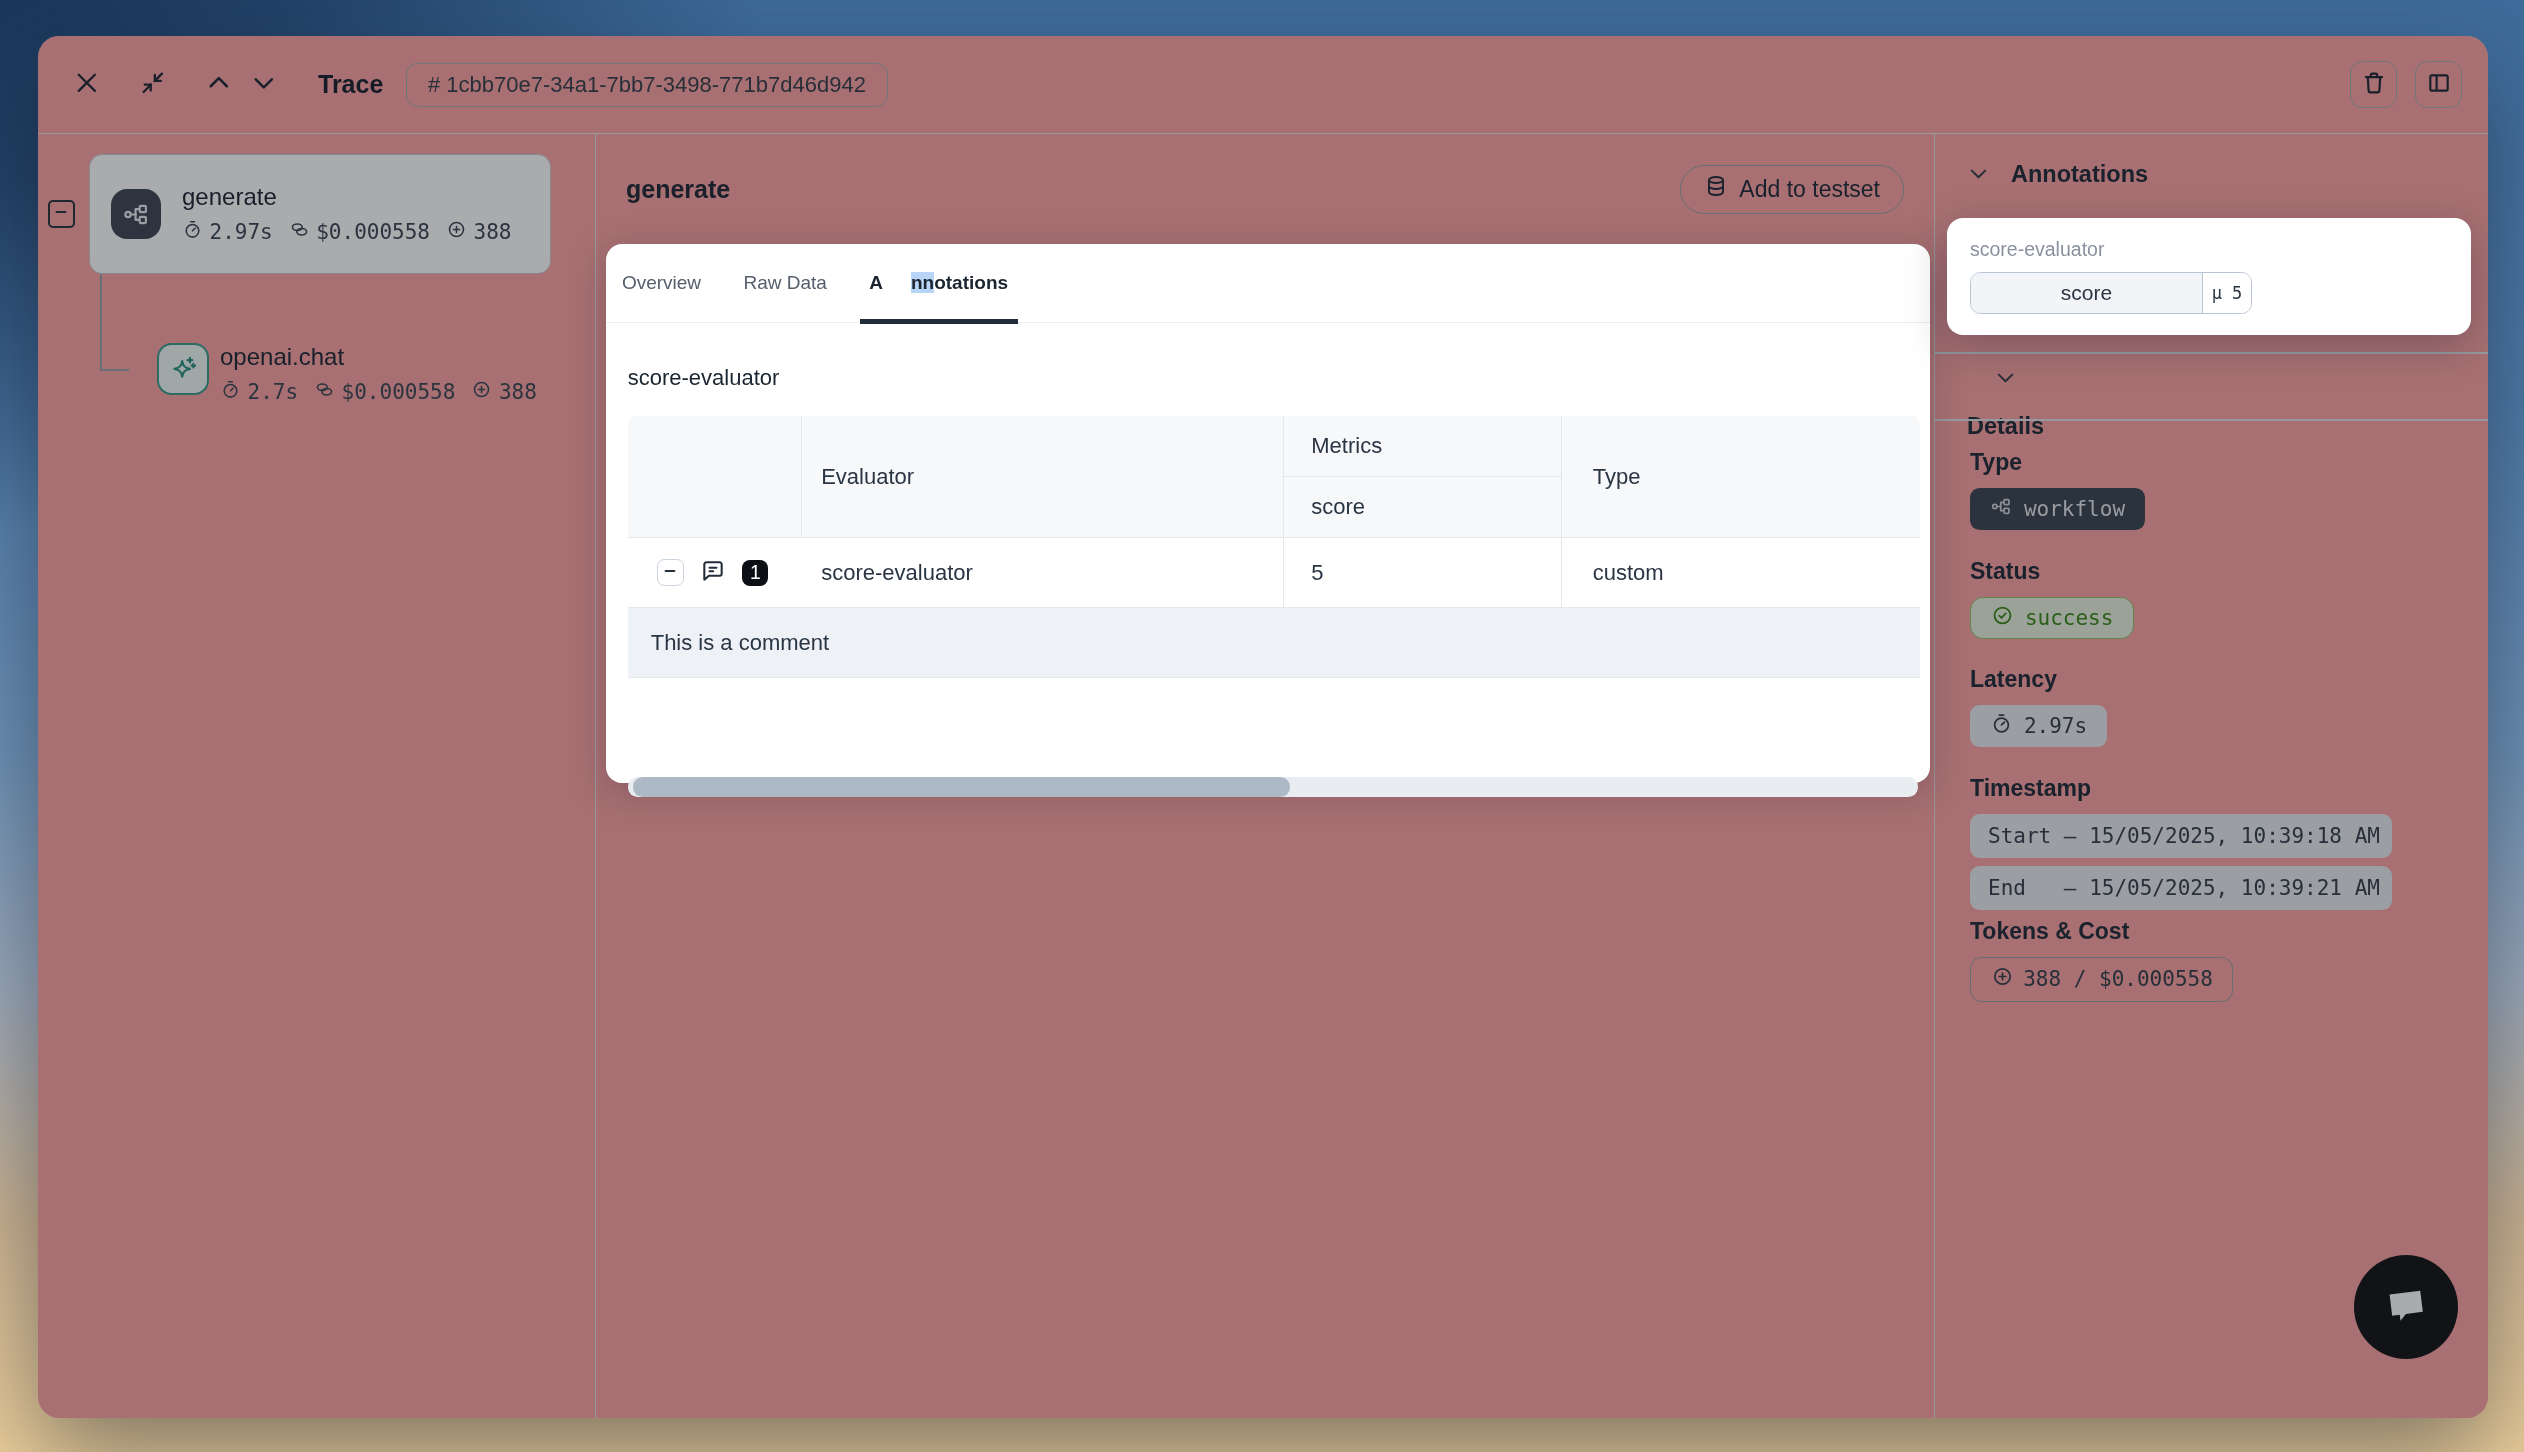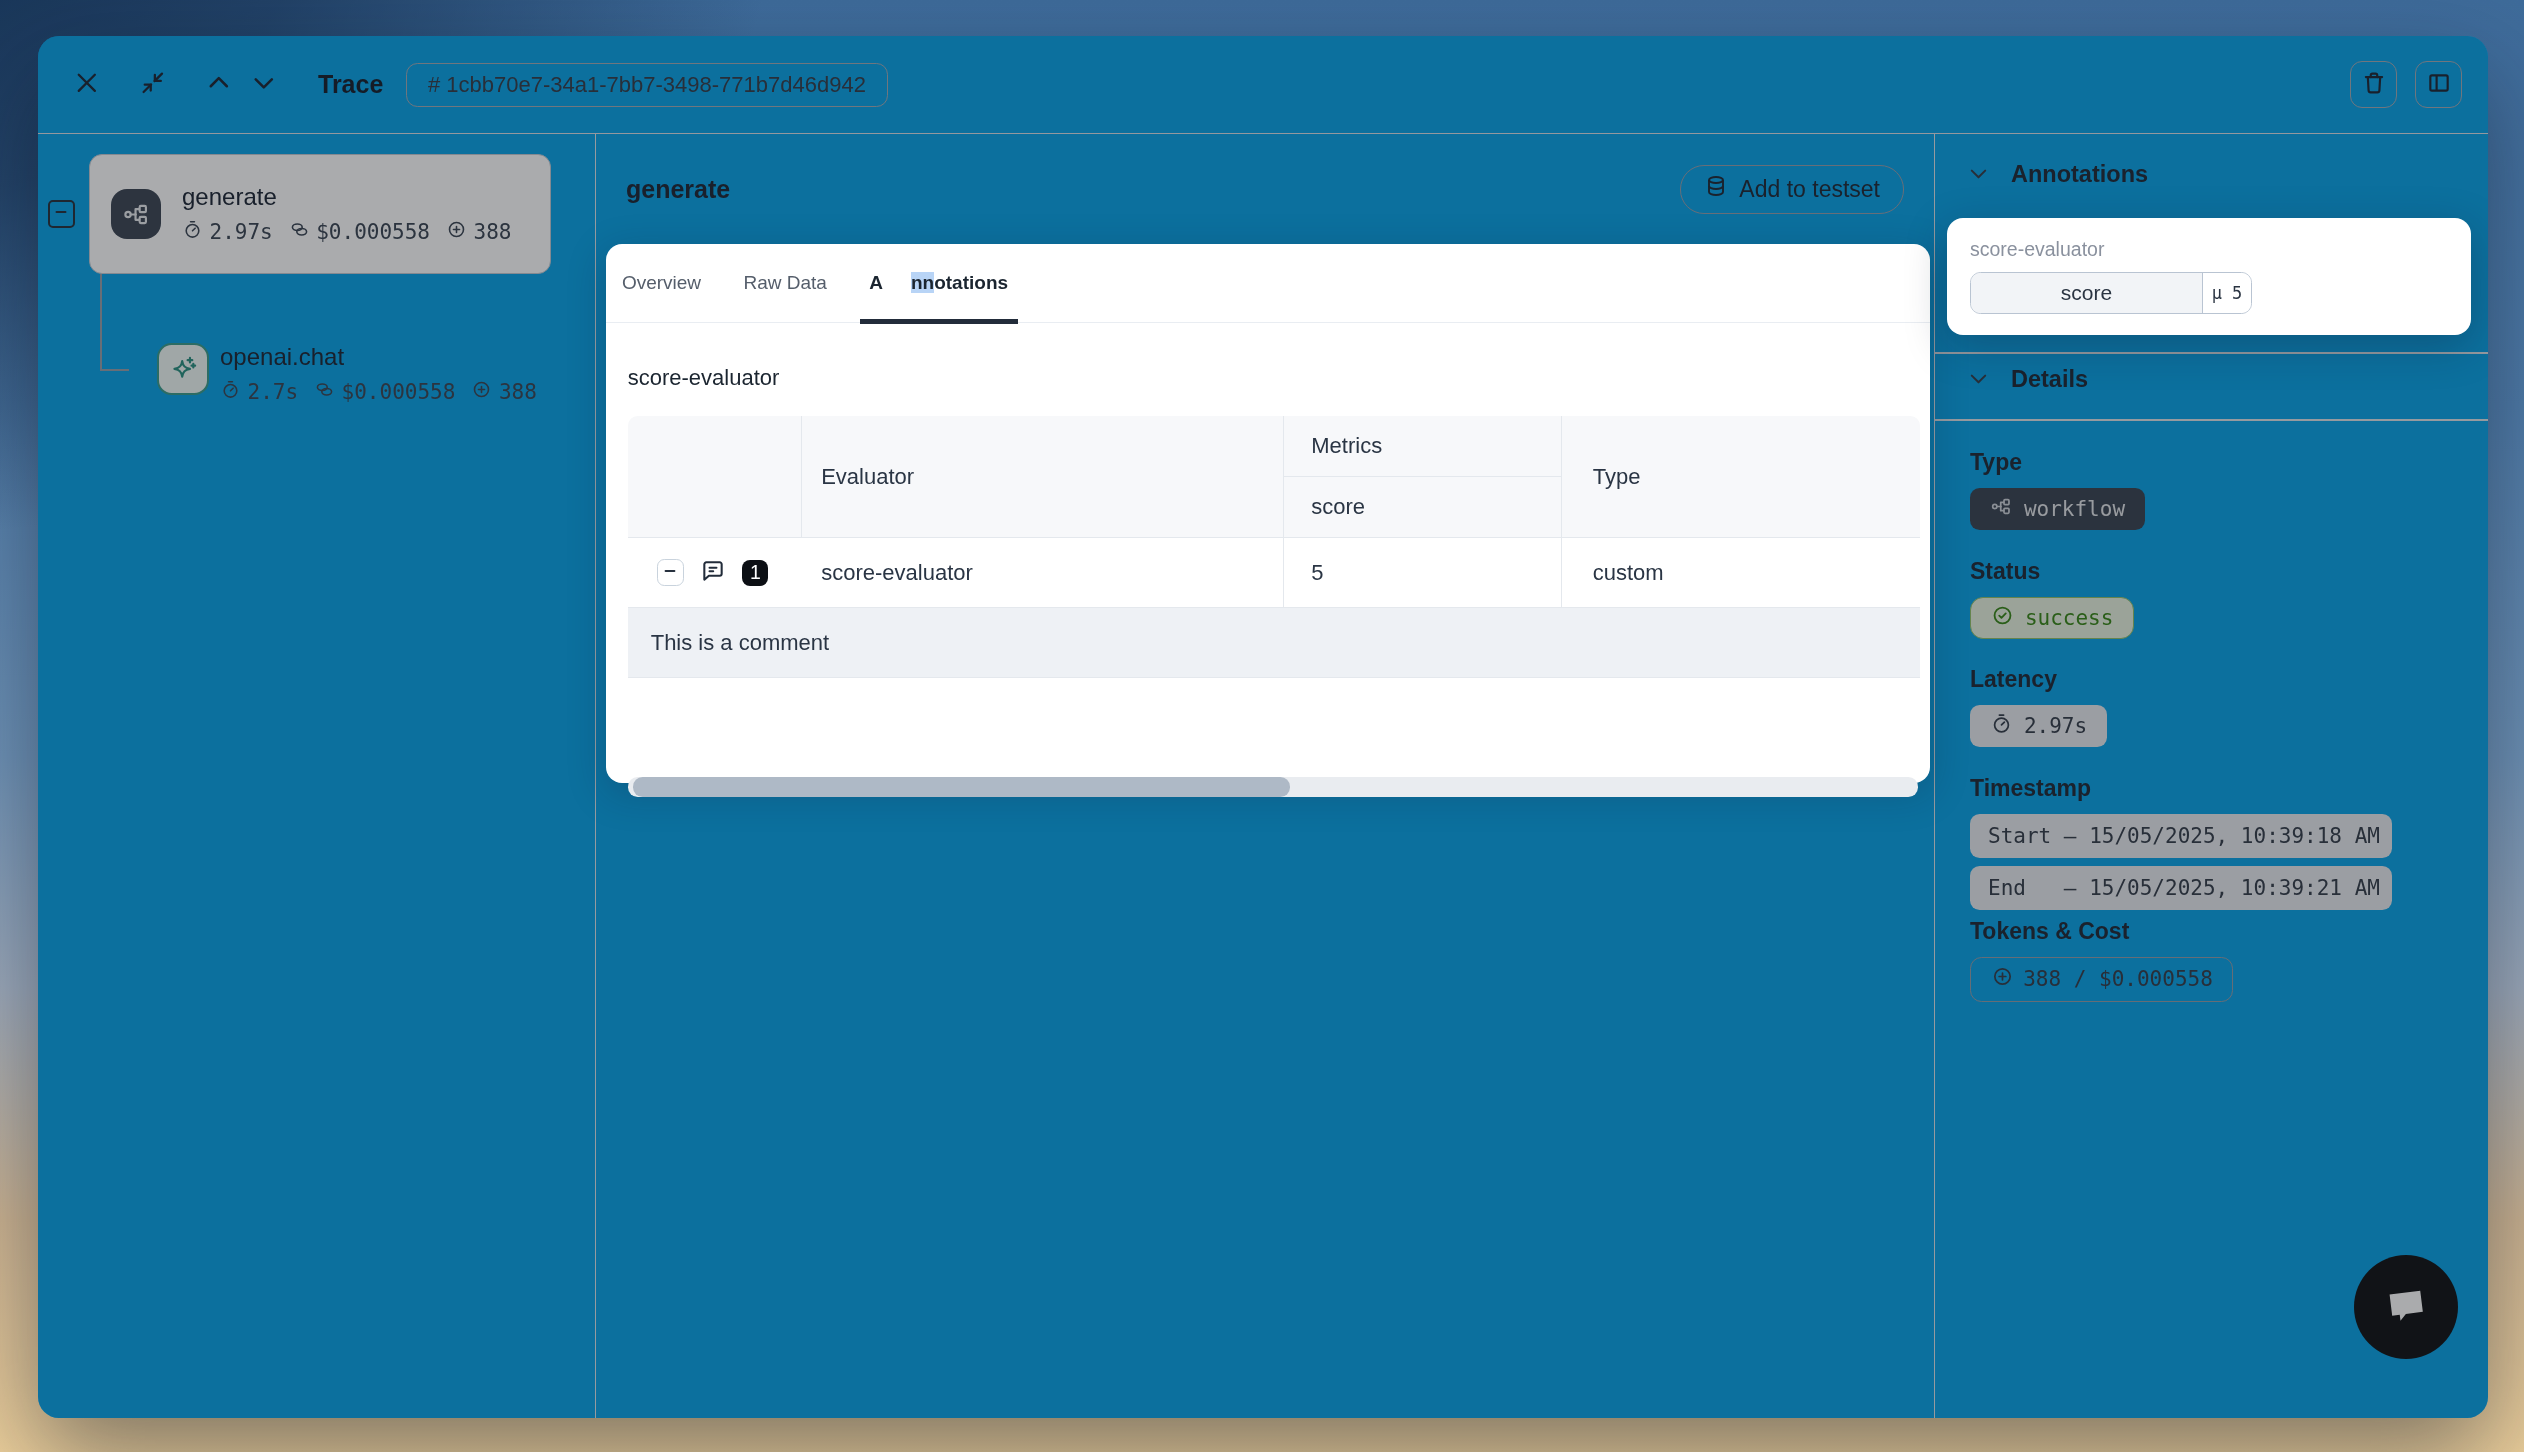--- a/index.html
+++ b/index.html
@@ -11,21 +11,21 @@
     position:relative;
     background:
       radial-gradient(ellipse 1460px 1055px at -5% -8%, rgba(18,44,76,0.96) 0%, rgba(24,52,86,0.75) 30%, rgba(30,60,96,0) 62%),
       linear-gradient(180deg, #3e6b9a 0%, #4f7ba8 28%, #6e92b6 52%, #9daabb 68%, #cdb492 84%, #eccf9b 100%);
   }
   .mono { font-family:"DejaVu Sans Mono", monospace; }
 
   
   .modal {
     position:absolute; left:38px; top:36px; width:2450px; height:1382px;
-    background:#0ea5e9; border-radius:21px; overflow:hidden;
+    background:#fca5a5; border-radius:21px; overflow:hidden;
     box-shadow:0 41px 97px rgba(10,20,35,0.45);
   }
 
   
   .overlay { position:absolute; inset:0; background:rgba(10,13,18,0.345); z-index:10; }
   .spot { z-index:20; }
 
   
   .topbar {
     position:absolute; left:0; top:0; right:0; height:98px;
@@ -400,21 +400,21 @@
       <div class="popover spot">
         <div class="pop-label">score-evaluator</div>
         <div class="score-pill">
           <button class="score-seg">score</button>
           <div class="mu-seg mono">μ 5</div>
         </div>
       </div>
 
       <div class="rp-div" style="top:218px;"></div>
 
-      <button class="sec-head" style="top:232px;">
+      <button class="sec-head" style="top:232px;flex-direction:column;">
         <span><svg viewBox="0 0 24 24" width="23" height="23" fill="none" stroke="currentColor" stroke-width="2.1" stroke-linecap="round" stroke-linejoin="round">
               <path d="M5 9l7 7 7-7"></path>
             </svg></span>
         <span class="sec-title">Details</span>
       </button>
 
       <div class="rp-div" style="top:285px;"></div>
 
       <div class="fields">
         <div class="f-label">Type</div>

